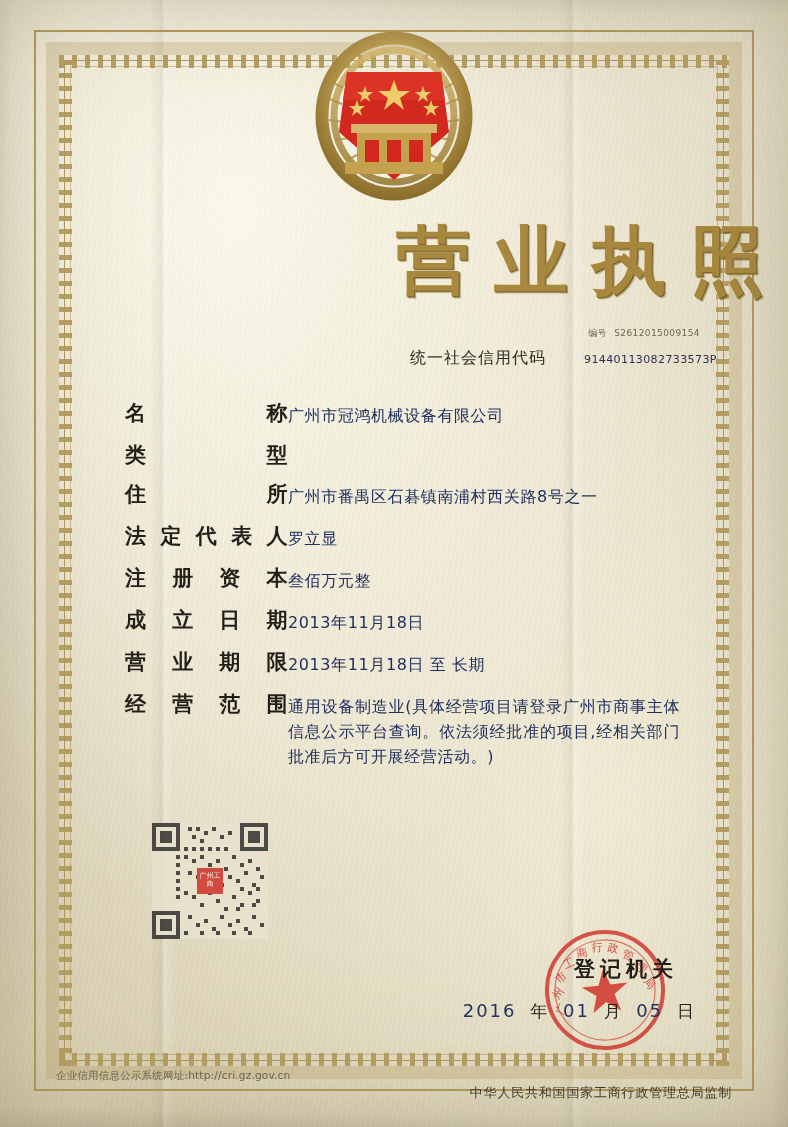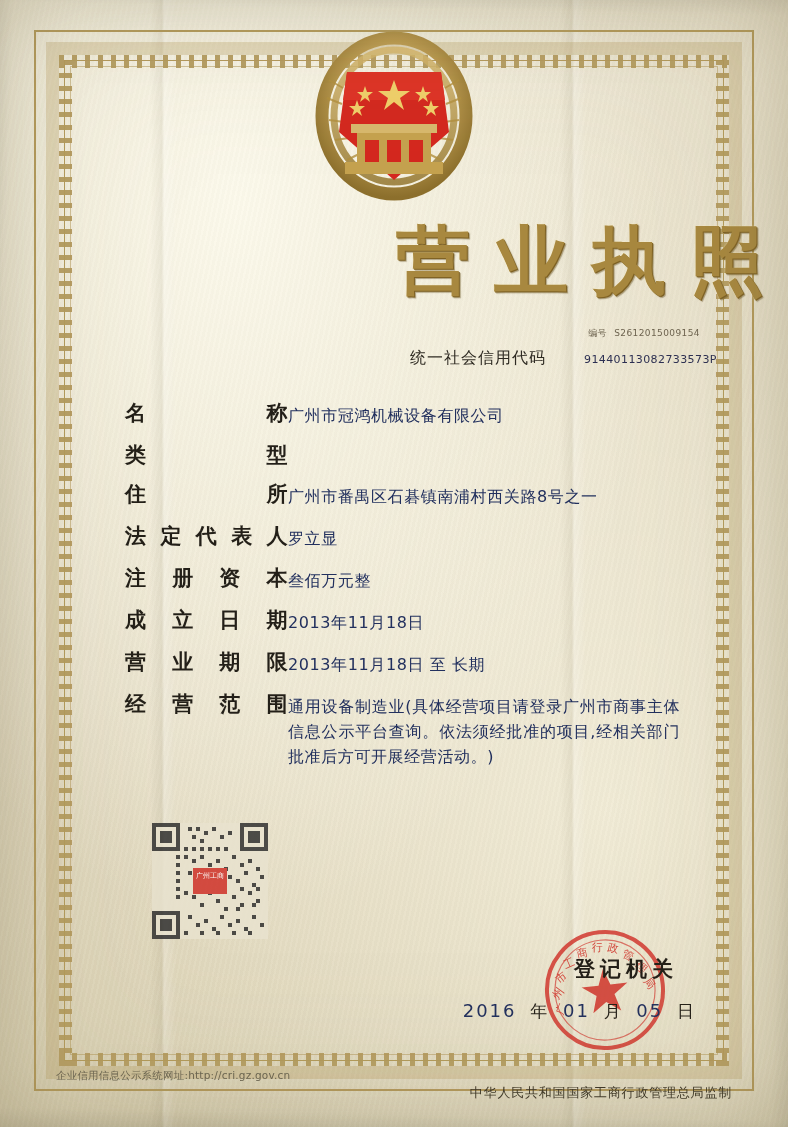--- a/index.html
+++ b/index.html
@@ -191,21 +191,21 @@
     top: 823px;
     width: 116px;
     height: 116px;
     opacity: 0.82;
   }
   .qr-badge {
     position: absolute;
     left: 50%;
     top: 50%;
     transform: translate(-50%, -50%);
-    width: 34px;
+    width: 26px;
     height: 26px;
     background: #cf2b23;
     color: #fff;
     font-size: 7px;
     line-height: 8px;
     text-align: center;
     padding-top: 4px;
     box-sizing: border-box;
     letter-spacing: 0;
   }

